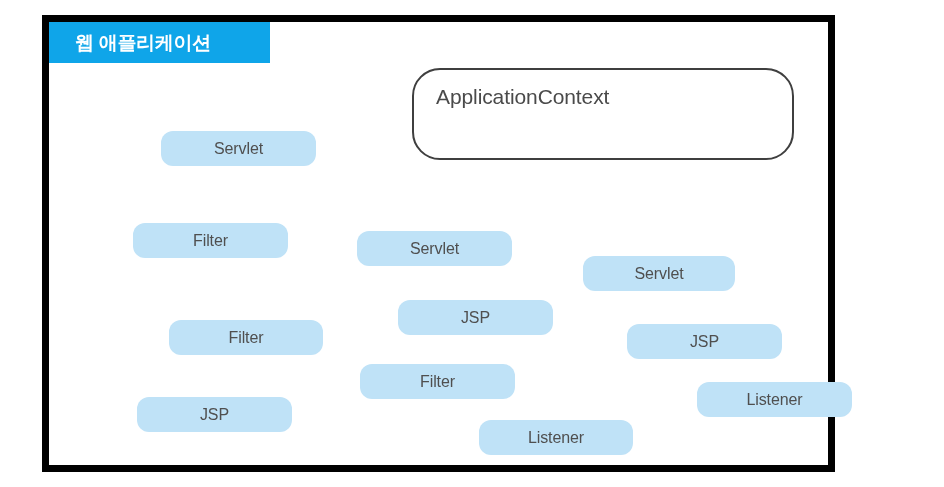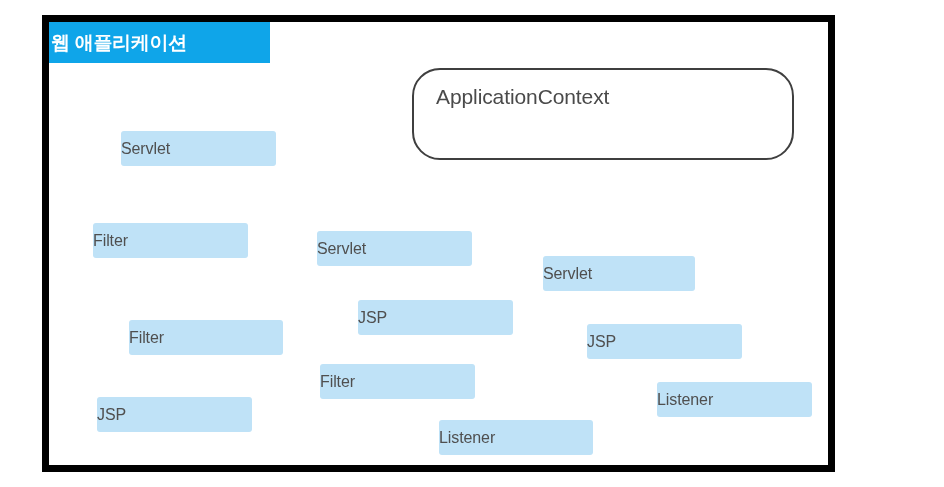--- a/index.html
+++ b/index.html
@@ -39,21 +39,21 @@
   #webapp-title-banner {
     position: absolute;
     left: 0px;
     top: 0px;
     width: 221px;
     height: 41px;
     background: #0fa5e9;
     display: flex;
     align-items: center;
     box-sizing: border-box;
-    padding-left: 2px;
+    padding-left: 26px;
   }
   #webapp-title-banner .banner-text {
     color: #ffffff;
     font-size: 19px;
     font-weight: bold;
     letter-spacing: -0.3px;
     line-height: 1;
     white-space: nowrap;
   }
 
@@ -76,24 +76,26 @@
     font-size: 21px;
     color: #4a4a4a;
     white-space: nowrap;
     letter-spacing: -0.1px;
   }
 
   
   .component-chip {
     position: absolute;
     background: #bfe2f7;
-    border-radius: 3px;
+    border-radius: 12px;
     display: flex;
     align-items: center;
+    justify-content: center;
     box-sizing: border-box;
+    margin-left: 40px;
   }
   .component-chip .chip-label {
     font-size: 16px;
     color: #4f4f4f;
     letter-spacing: -0.1px;
     white-space: nowrap;
   }
 </style>
 </head>
 <body>

